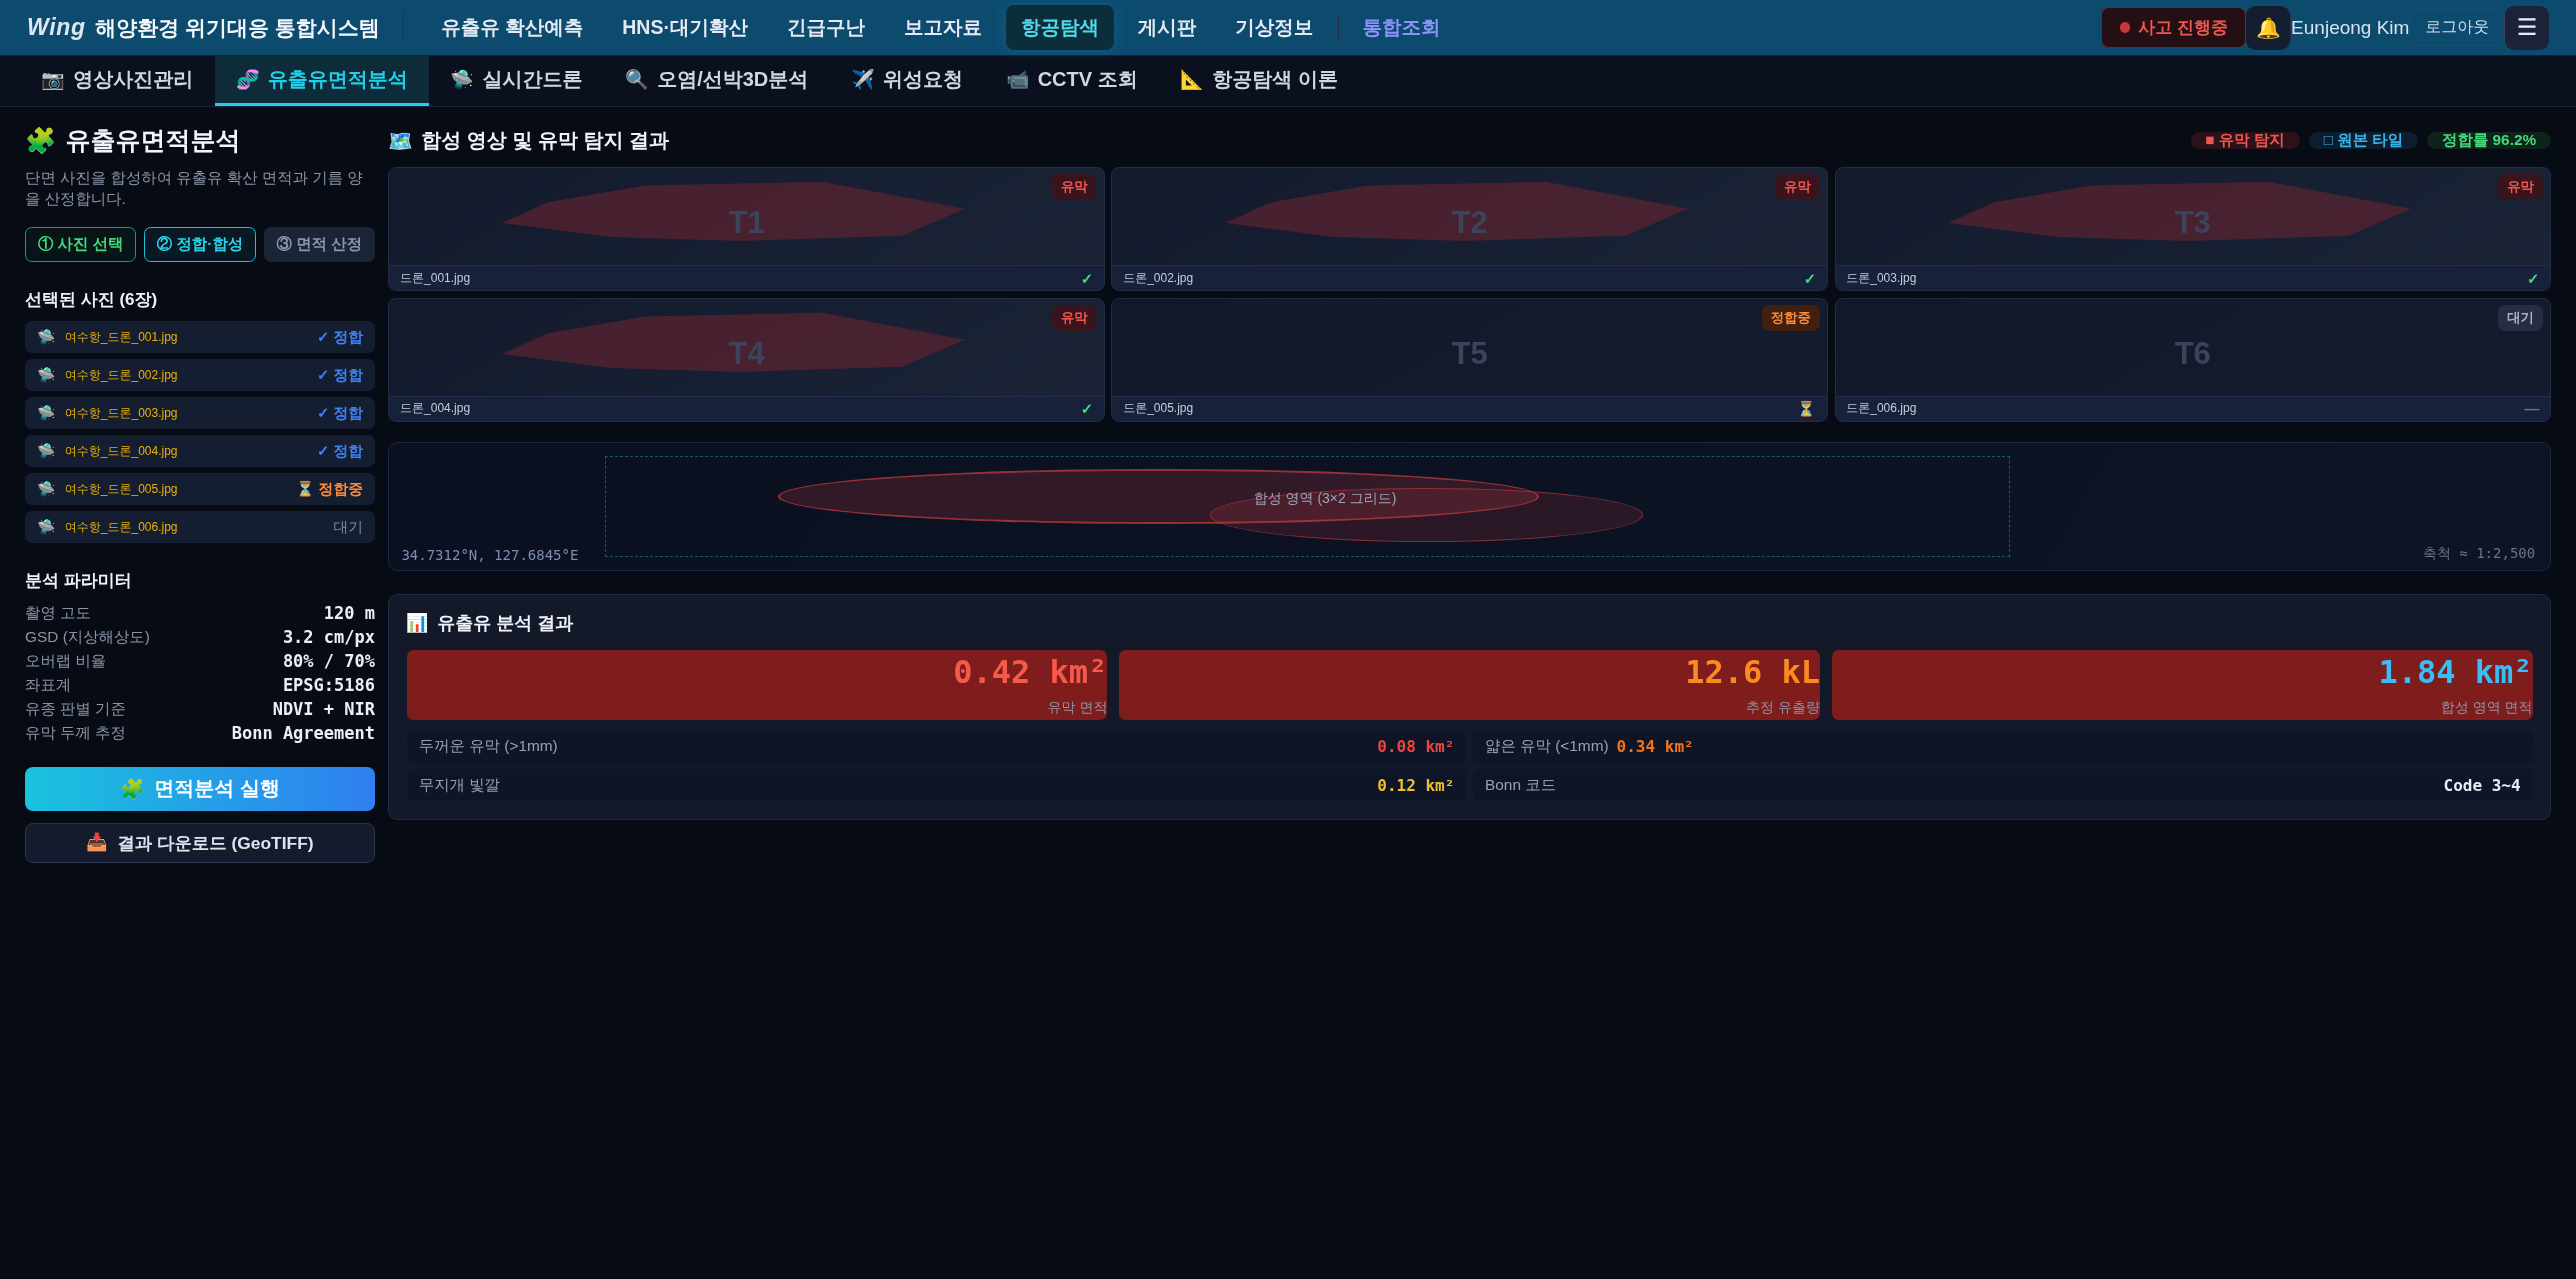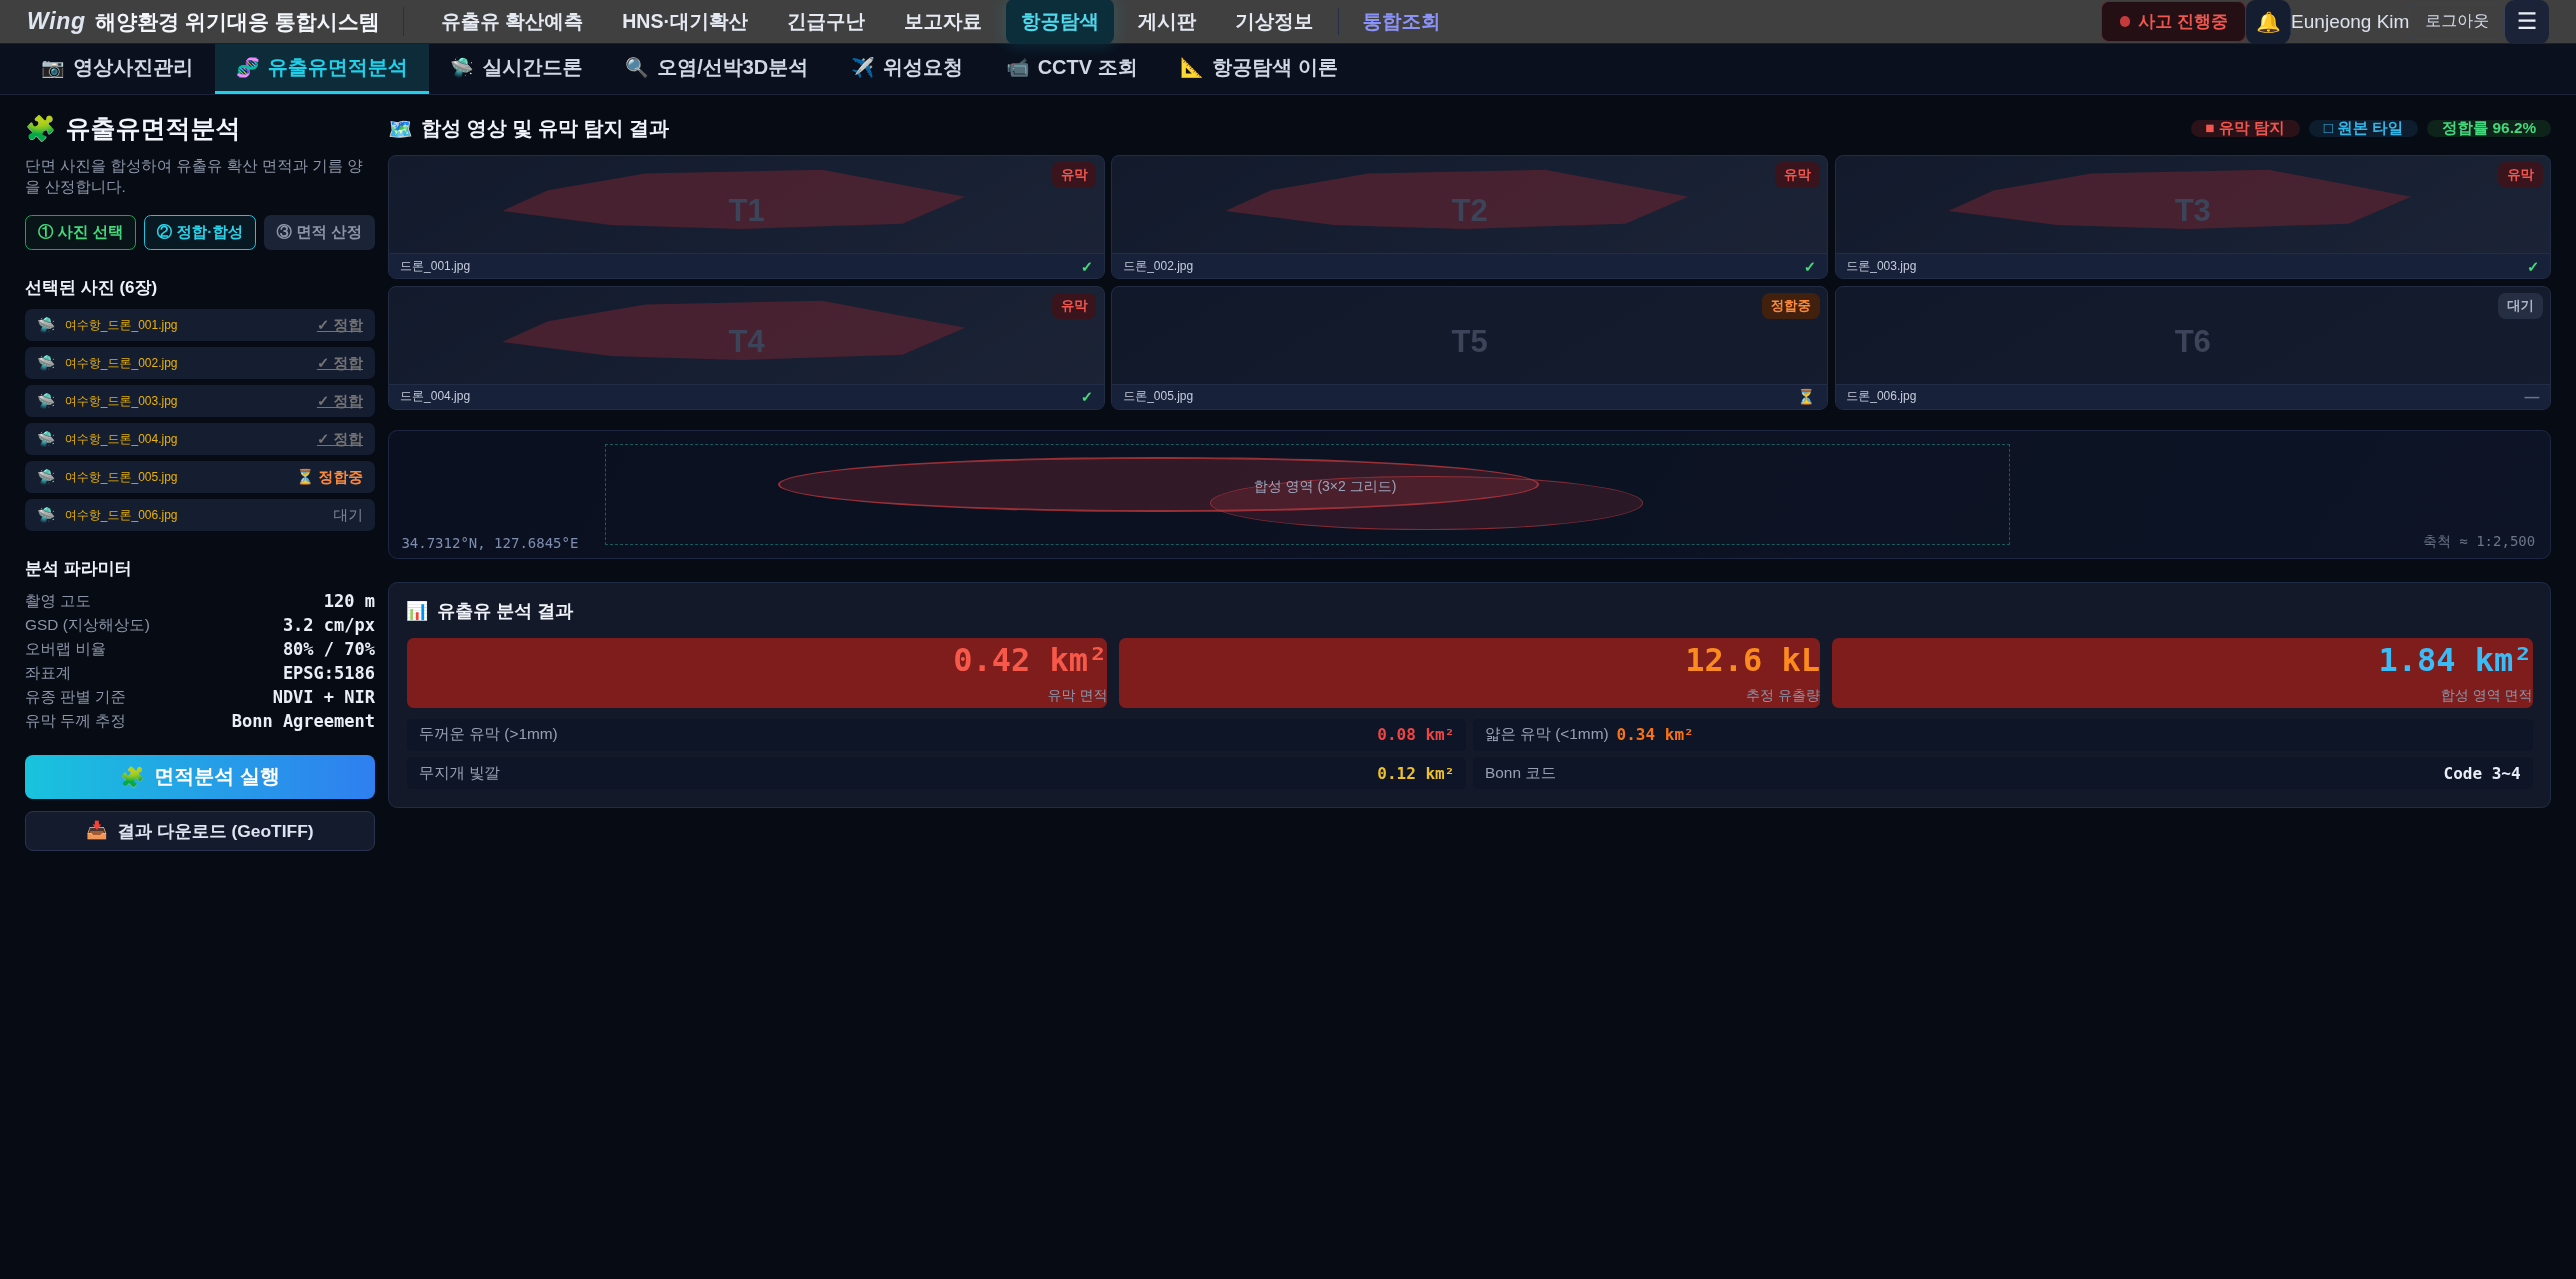--- a/index.html
+++ b/index.html
@@ -1,20 +1,20 @@
 <!DOCTYPE html>
 <html style="font-size:10.7px"><head>
 <meta charset="utf-8">
 <style>
   * { margin:0; padding:0; box-sizing:border-box; }
   html,body { width:2576px; height:1279px; background:#070b14; overflow:hidden;
               font-family:"Liberation Sans", sans-serif; color:#e8edf5; }
 
   
-  .topbar { height:44px; background:#404040; border-bottom:0.7px solid #161f33;
+  .topbar { height:56px; background:#0c4a6e; border-bottom:0.7px solid #161f33;
             display:flex; align-items:center; padding:0 27px; }
   .logo { display:flex; align-items:baseline; gap:9.4px; }
   .logo-wing { font-size:23px; font-weight:bold; font-style:italic; color:#dfe6f2; letter-spacing:0.7px; }
   .logo-title { font-size:21px; font-weight:bold; color:#f2f5fa; }
   .top-divider { width:0.7px; height:29.5px; background:#27304a; margin:0 23px; }
   .nav { display:flex; align-items:center; gap:9.4px; }
   .nav-item { font-size:19.5px; font-weight:bold; color:#e4e9f2; padding:9.4px 14.8px;
               border-radius:8px; cursor:pointer; white-space:nowrap; }
   .nav-item.active { background:#0c2e3b; color:#4fd9ec; box-shadow:0 0 17.4px rgba(34,211,238,.18); }
   .nav-item.accent { color:#8b93f8; }
@@ -54,21 +54,21 @@
   .step.done   { border:1.3px solid #22a05a; color:#43d97c; background:rgba(34,197,94,.05); }
   .step.active { border:1.3px solid #1fc3de; color:#29d3ea; background:rgba(34,211,238,.07); }
   .step.pending{ background:#1b2336; color:#8b94a8; border:1.3px solid transparent; }
   .sb-section { margin-top:25.5px; font-size:17px; font-weight:bold; color:#eef2f8; }
   .photo-list { margin-top:10.7px; display:flex; flex-direction:column; gap:6px; }
   .photo-row { height:32px; background:#151d30; border-radius:6.7px; display:flex; align-items:center;
                padding:0 12px; gap:9.4px; }
   .photo-icon { font-size:14.8px; }
   .photo-name { font-size:12px; color:#eab308; }
   .photo-status { margin-left:auto; font-size:14.8px; font-weight:bold; }
-  .photo-status.done { color:#737373;text-decoration:underline; }
+  .photo-status.done { color:#3b82f6; }
   .photo-status.progress { color:#fb8a3c; }
   .photo-status.wait { color:#7c8698; font-weight:normal; }
   .param-list { margin-top:9.4px; }
   .param-row { height:24px; display:flex; align-items:center; }
   .param-label { font-size:15.4px; color:#8b94a8; }
   .param-value { margin-left:auto; font-size:17px; font-weight:bold; color:#eaeef6;
                  font-family:"DejaVu Sans Mono", monospace; }
   .run-btn { margin-top:21.5px; width:100%; height:44px; border-radius:8px; border:none;
              background:linear-gradient(90deg,#19c3dd,#2f7ff0); color:#ffffff;
              font-size:20px; font-weight:bold; display:flex; align-items:center; justify-content:center; gap:9.4px; }

